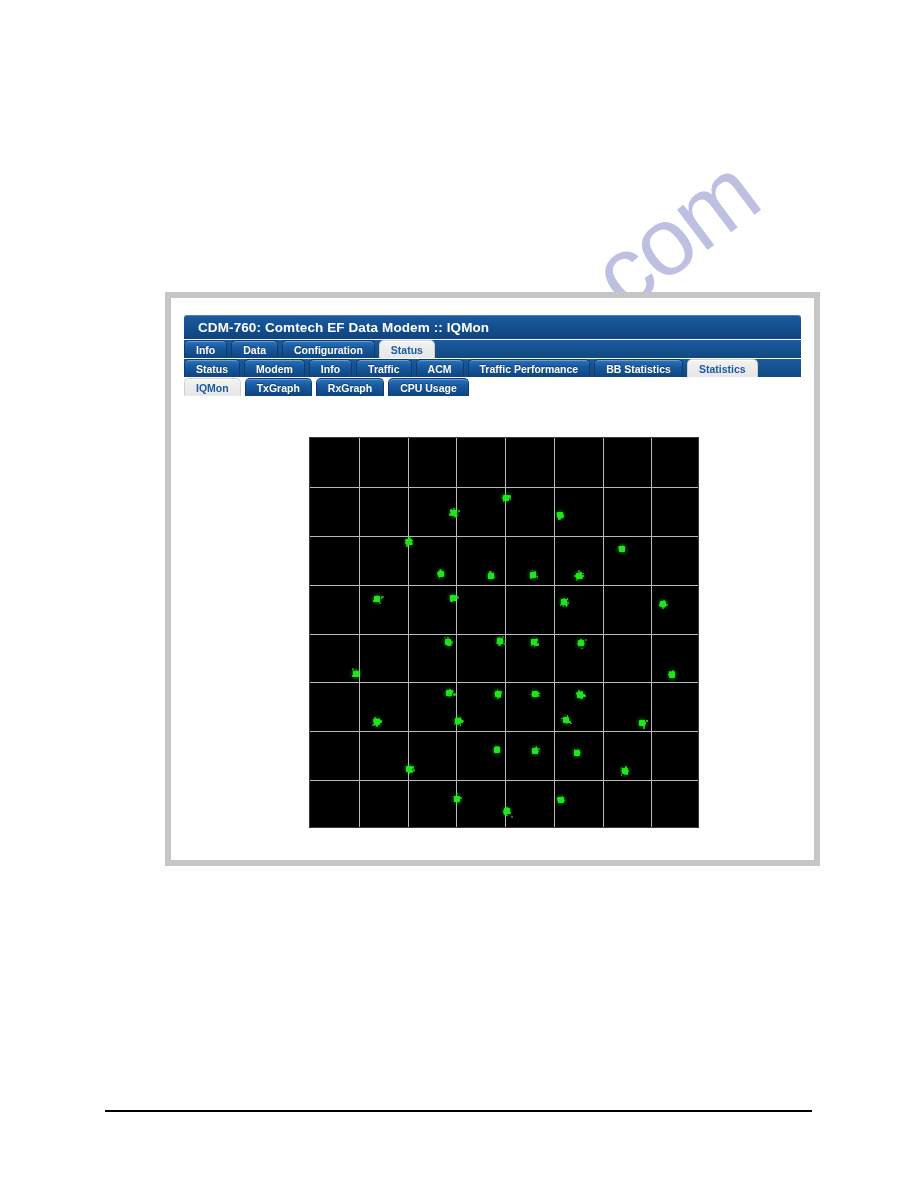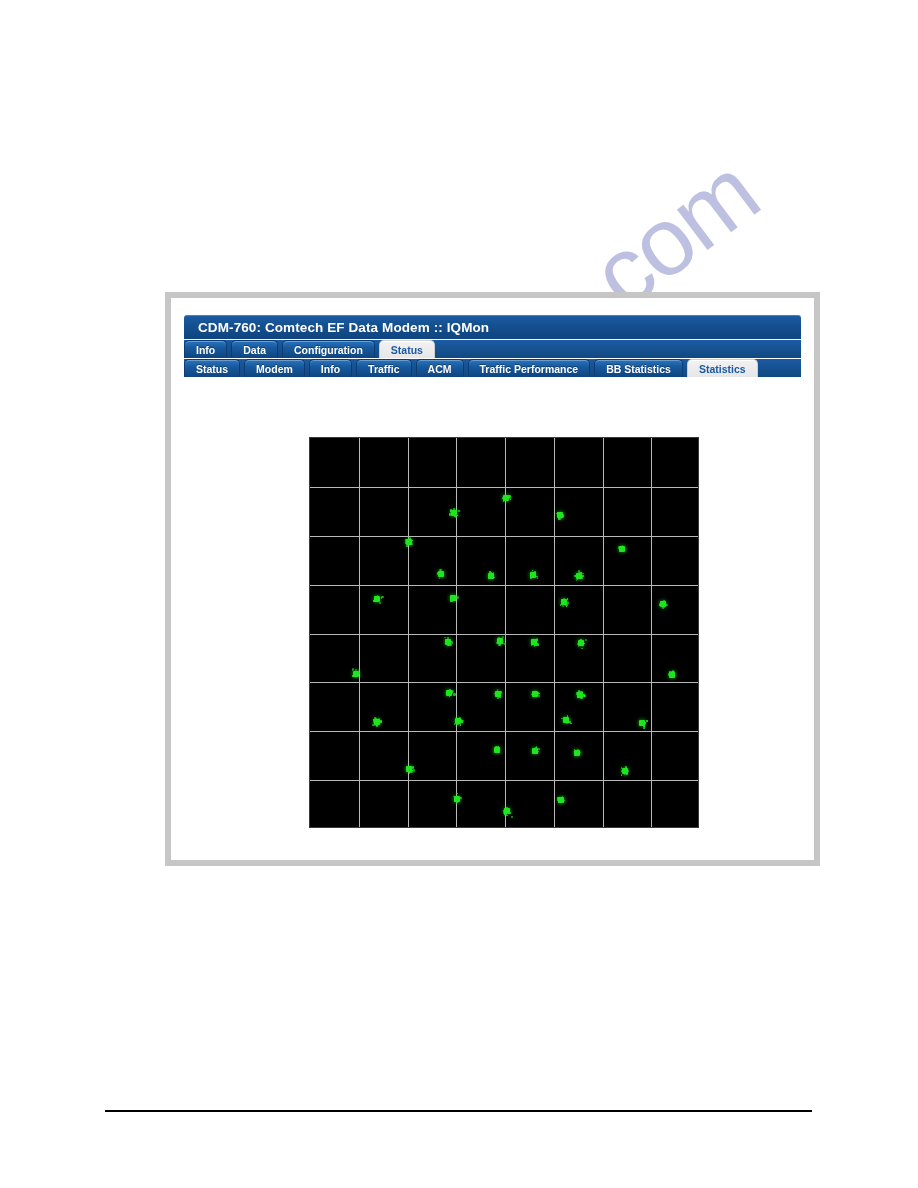--- a/index.html
+++ b/index.html
@@ -211,20 +211,26 @@
         <div class="tab">Status</div>
         <div class="tab">Modem</div>
         <div class="tab">Info</div>
         <div class="tab">Traffic</div>
         <div class="tab">ACM</div>
         <div class="tab">Traffic Performance</div>
         <div class="tab">BB Statistics</div>
         <div class="tab selected">Statistics</div>
       </div>
 
+    <div class="tab-row" id="tab-row-3">
+        <div class="tab selected">IQMon</div>
+        <div class="tab">TxGraph</div>
+        <div class="tab">RxGraph</div>
+        <div class="tab">CPU Usage</div>
+      </div>
 
     <div id="chart-area">
       <div id="chart-grid">
           <div class="gl-v" style="left: 49px;"></div>
           <div class="gl-h" style="top: 49px;"></div>
           <div class="gl-v" style="left: 98px;"></div>
           <div class="gl-h" style="top: 98px;"></div>
           <div class="gl-v" style="left: 146px;"></div>
           <div class="gl-h" style="top: 147px;"></div>
           <div class="gl-v" style="left: 195px;"></div>

